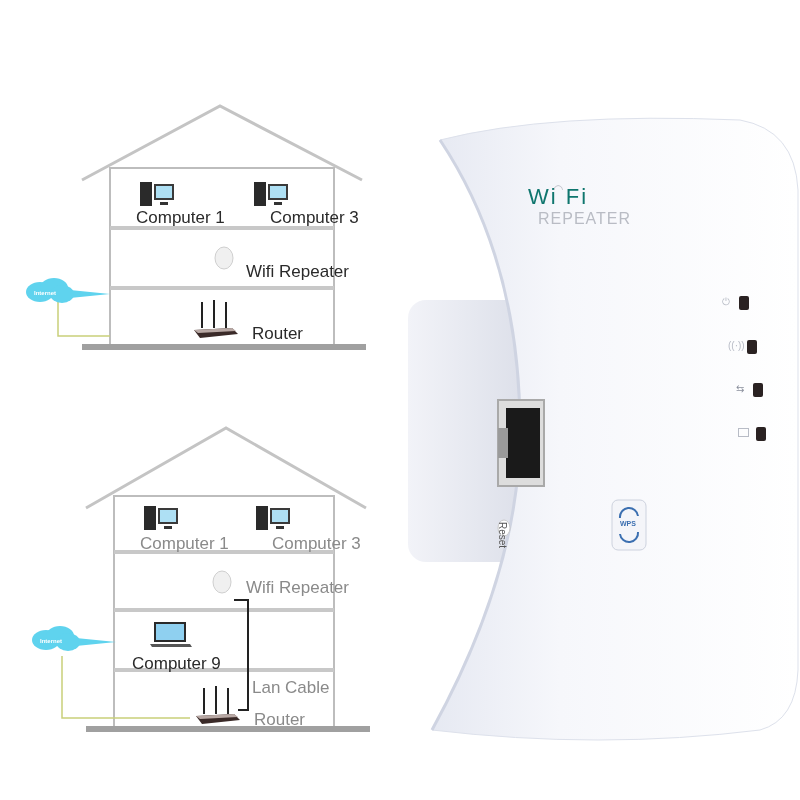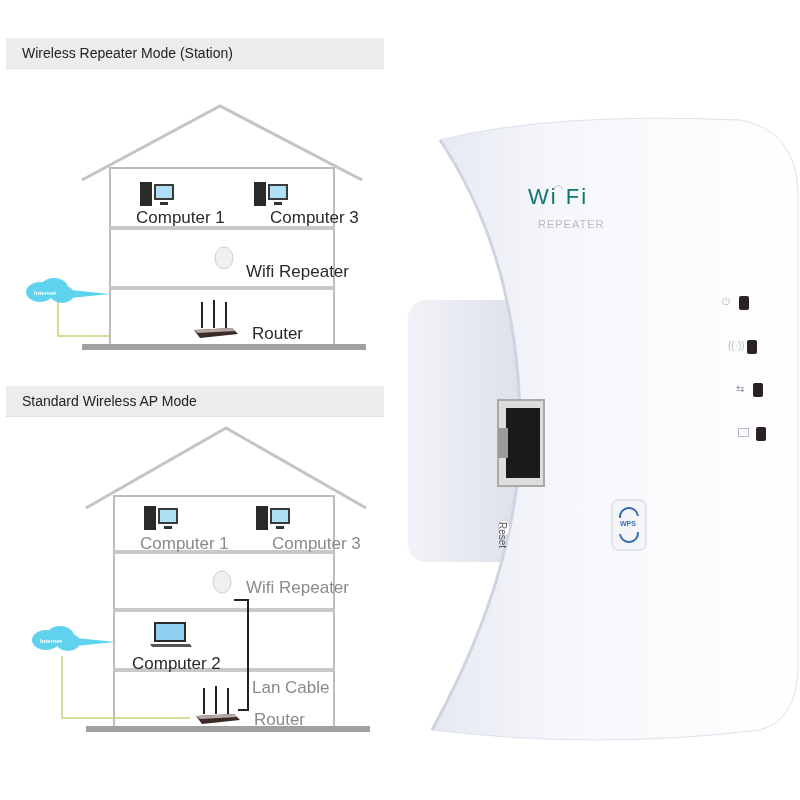--- a/index.html
+++ b/index.html
@@ -10,23 +10,20 @@
   .abs { position:absolute; }
   .label { position:absolute; font-size:17px; color:#2a2a2a; white-space:nowrap; }
   .label.grey { color:#8a8a8a; }
   .cloud-text { position:absolute; font-size:6px; color:#fff; font-weight:bold; }
   .device-text { position:absolute; white-space:nowrap; }
 </style>
 </head>
 <body>
 
 <div class="panel" style="top:38px;height:330px;">
-  <div class="panel-title" style="top:0;">
-    <span>Wireless Repeater Mode (Station)</span>
-  </div>
 
   <svg class="abs" style="left:0;top:30px;" width="378" height="300" viewBox="0 0 378 300">
 
     <polyline points="76,112 214,38 356,112" fill="none" stroke="#c4c4c4" stroke-width="3"></polyline>
     <polyline points="80,114 214,42 352,114" fill="none" stroke="#ffffff" stroke-width="1"></polyline>
 
     <rect x="104" y="100" width="224" height="180" fill="#ffffff" stroke="#bdbdbd" stroke-width="2"></rect>
 
     <line x1="104" y1="160" x2="328" y2="160" stroke="#c8c8c8" stroke-width="4"></line>
     <line x1="104" y1="220" x2="328" y2="220" stroke="#c8c8c8" stroke-width="4"></line>
@@ -68,23 +65,20 @@
     <line x1="10" y1="2" x2="10" y2="28" stroke="#222" stroke-width="2"></line>
     <line x1="22" y1="0" x2="22" y2="28" stroke="#222" stroke-width="2"></line>
     <line x1="34" y1="2" x2="34" y2="28" stroke="#222" stroke-width="2"></line>
     <polygon points="2,30 40,28 46,34 8,38" fill="#3a2a28"></polygon>
     <polygon points="2,30 40,28 44,31 6,33" fill="#b8a8a4"></polygon>
   </svg>
   <span class="label" style="left:246px;top:286px;">Router</span>
 </div>
 
 <div class="panel" style="top:386px;height:350px;">
-  <div class="panel-title" style="top:0;">
-    <span>Standard Wireless AP Mode</span>
-  </div>
 
   <svg class="abs" style="left:0;top:30px;" width="378" height="320" viewBox="0 0 378 320">
     <polyline points="80,92 220,12 360,92" fill="none" stroke="#c4c4c4" stroke-width="3"></polyline>
     <polyline points="84,94 220,16 356,94" fill="none" stroke="#ffffff" stroke-width="1"></polyline>
     <rect x="108" y="80" width="220" height="232" fill="#ffffff" stroke="#bdbdbd" stroke-width="2"></rect>
     <line x1="108" y1="136" x2="328" y2="136" stroke="#c8c8c8" stroke-width="4"></line>
     <line x1="108" y1="194" x2="328" y2="194" stroke="#c8c8c8" stroke-width="4"></line>
     <line x1="108" y1="254" x2="328" y2="254" stroke="#c8c8c8" stroke-width="4"></line>
     <rect x="80" y="310" width="284" height="6" fill="#a0a0a0"></rect>
     <polyline points="56,240 56,302 184,302" fill="none" stroke="#c9cf7a" stroke-width="1.5"></polyline>
@@ -118,21 +112,21 @@
   <svg class="abs" style="left:204px;top:184px;" width="24" height="24" viewBox="0 0 24 24">
     <ellipse cx="12" cy="12" rx="9" ry="11" fill="#f0f0f0" stroke="#cfcfcf"></ellipse>
   </svg>
   <span class="label grey" style="left:240px;top:192px;">Wifi Repeater</span>
 
   <svg class="abs" style="left:144px;top:234px;" width="44" height="30" viewBox="0 0 44 30">
     <rect x="4" y="2" width="32" height="20" fill="#2a2a2a"></rect>
     <rect x="6" y="4" width="28" height="16" fill="#8fd0f0"></rect>
     <polygon points="0,24 40,24 42,27 2,27" fill="#555"></polygon>
   </svg>
-  <span class="label" style="left:126px;top:268px;">Computer 2</span>
+  <span class="label" style="left:126px;top:268px;">Computer 9</span>
 
   <span class="label grey" style="left:246px;top:292px;text-align:right;">Lan Cable</span>
 
   <svg class="abs" style="left:188px;top:300px;" width="46" height="40" viewBox="0 0 46 40">
     <line x1="10" y1="2" x2="10" y2="28" stroke="#222" stroke-width="2"></line>
     <line x1="22" y1="0" x2="22" y2="28" stroke="#222" stroke-width="2"></line>
     <line x1="34" y1="2" x2="34" y2="28" stroke="#222" stroke-width="2"></line>
     <polygon points="2,30 40,28 46,34 8,38" fill="#3a2a28"></polygon>
     <polygon points="2,30 40,28 44,31 6,33" fill="#b8a8a4"></polygon>
   </svg>
@@ -170,21 +164,21 @@
     <path d="M 238 422 A 9 9 0 0 1 220 424" fill="none" stroke="#3b6fb0" stroke-width="2"></path>
 
     <rect x="339" y="186" width="10" height="14" rx="2" fill="#2a2222"></rect>
     <rect x="347" y="230" width="10" height="14" rx="2" fill="#2a2222"></rect>
     <rect x="353" y="273" width="10" height="14" rx="2" fill="#2a2222"></rect>
     <rect x="356" y="317" width="10" height="14" rx="2" fill="#2a2222"></rect>
   </svg>
 
   <span class="device-text" style="left:128px;top:74px;font-size:22px;color:#0f766e;letter-spacing:2px;">Wi  Fi</span>
   <span class="abs" style="left:153px;top:72px;font-size:12px;color:#b9bcc4;">◠</span>
-  <span class="device-text" style="left:138px;top:108px;font-size:11px;color:#b9bcc4;letter-spacing:1px;">REPEATER</span>
+  <span class="device-text" style="left:138px;top:100px;font-size:16px;color:#b9bcc4;letter-spacing:1px;">REPEATER</span>
 
   <span class="abs" style="left:322px;top:186px;font-size:10px;color:#b8bcc6;">⏻</span>
   <span class="abs" style="left:328px;top:230px;font-size:10px;color:#b8bcc6;">((·))</span>
   <span class="abs" style="left:336px;top:273px;font-size:10px;color:#8a8f9c;">⇆</span>
   <span class="abs" style="left:338px;top:318px;width:9px;height:7px;border:1px solid #b8bcc6;"></span>
 
   <span class="device-text" style="left:108px;top:412px;font-size:10px;color:#555;transform:rotate(90deg);transform-origin:left top;">Reset</span>
   <span class="device-text" style="left:220px;top:410px;font-size:7px;color:#3b6fb0;font-weight:bold;">WPS</span>
 </div>
 

